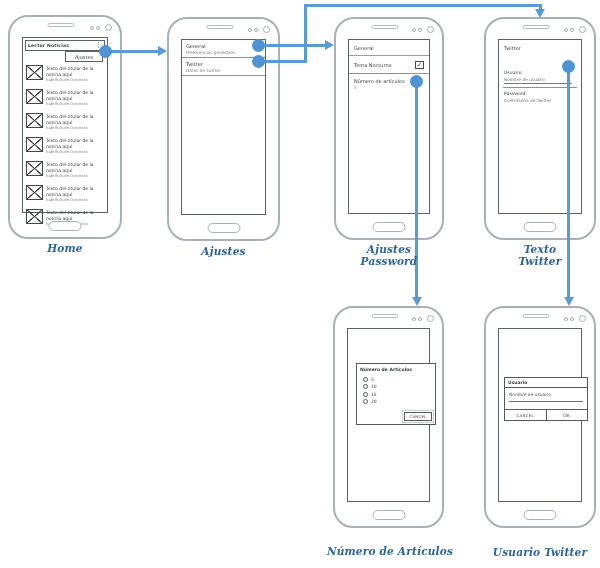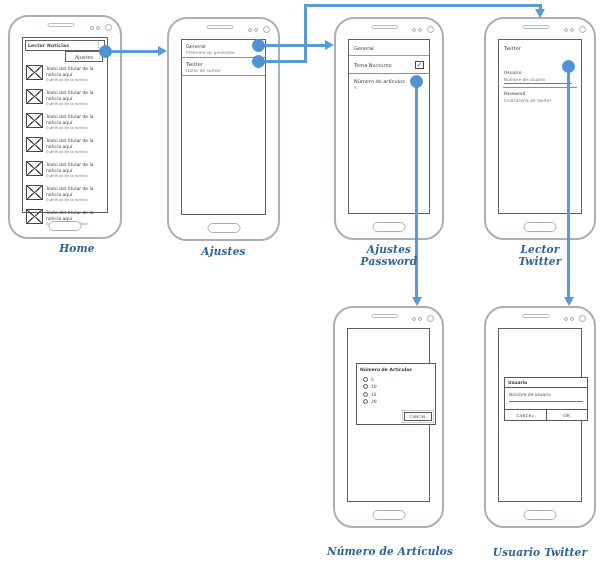--- a/index.html
+++ b/index.html
@@ -272,26 +272,26 @@
   <div class="cdot" style="left:252px;top:55px;"></div>
 
   <div class="cline" style="left:415px;top:82px;width:3px;height:216px;"></div>
   <div class="arr-d" style="left:412px;top:297px;"></div>
   <div class="cdot" style="left:410px;top:75px;"></div>
 
   <div class="cline" style="left:567px;top:67px;width:3px;height:231px;"></div>
   <div class="arr-d" style="left:564px;top:297px;"></div>
   <div class="cdot" style="left:562px;top:60px;"></div>
 
-  <div class="flabel" style="left:20px;width:114px;top:242px;">Home</div>
+  <div class="flabel" style="left:8px;width:114px;top:242px;">Home</div>
   <div class="flabel" style="left:167px;width:113px;top:245px;">Ajustes</div>
   <div class="flabel" style="left:334px;width:110px;top:243px;">
     <div>Ajustes</div>
     <div>Password</div>
   </div>
   <div class="flabel" style="left:484px;width:112px;top:243px;">
-    <div>Lector</div>
+    <div>Texto</div>
     <div>Twitter</div>
   </div>
   <div class="flabel" style="left:308px;width:164px;top:545px;">Número de Artículos</div>
   <div class="flabel" style="left:474px;width:132px;top:546px;">Usuario Twitter</div>
 
 </div>
 
 </body></html>

